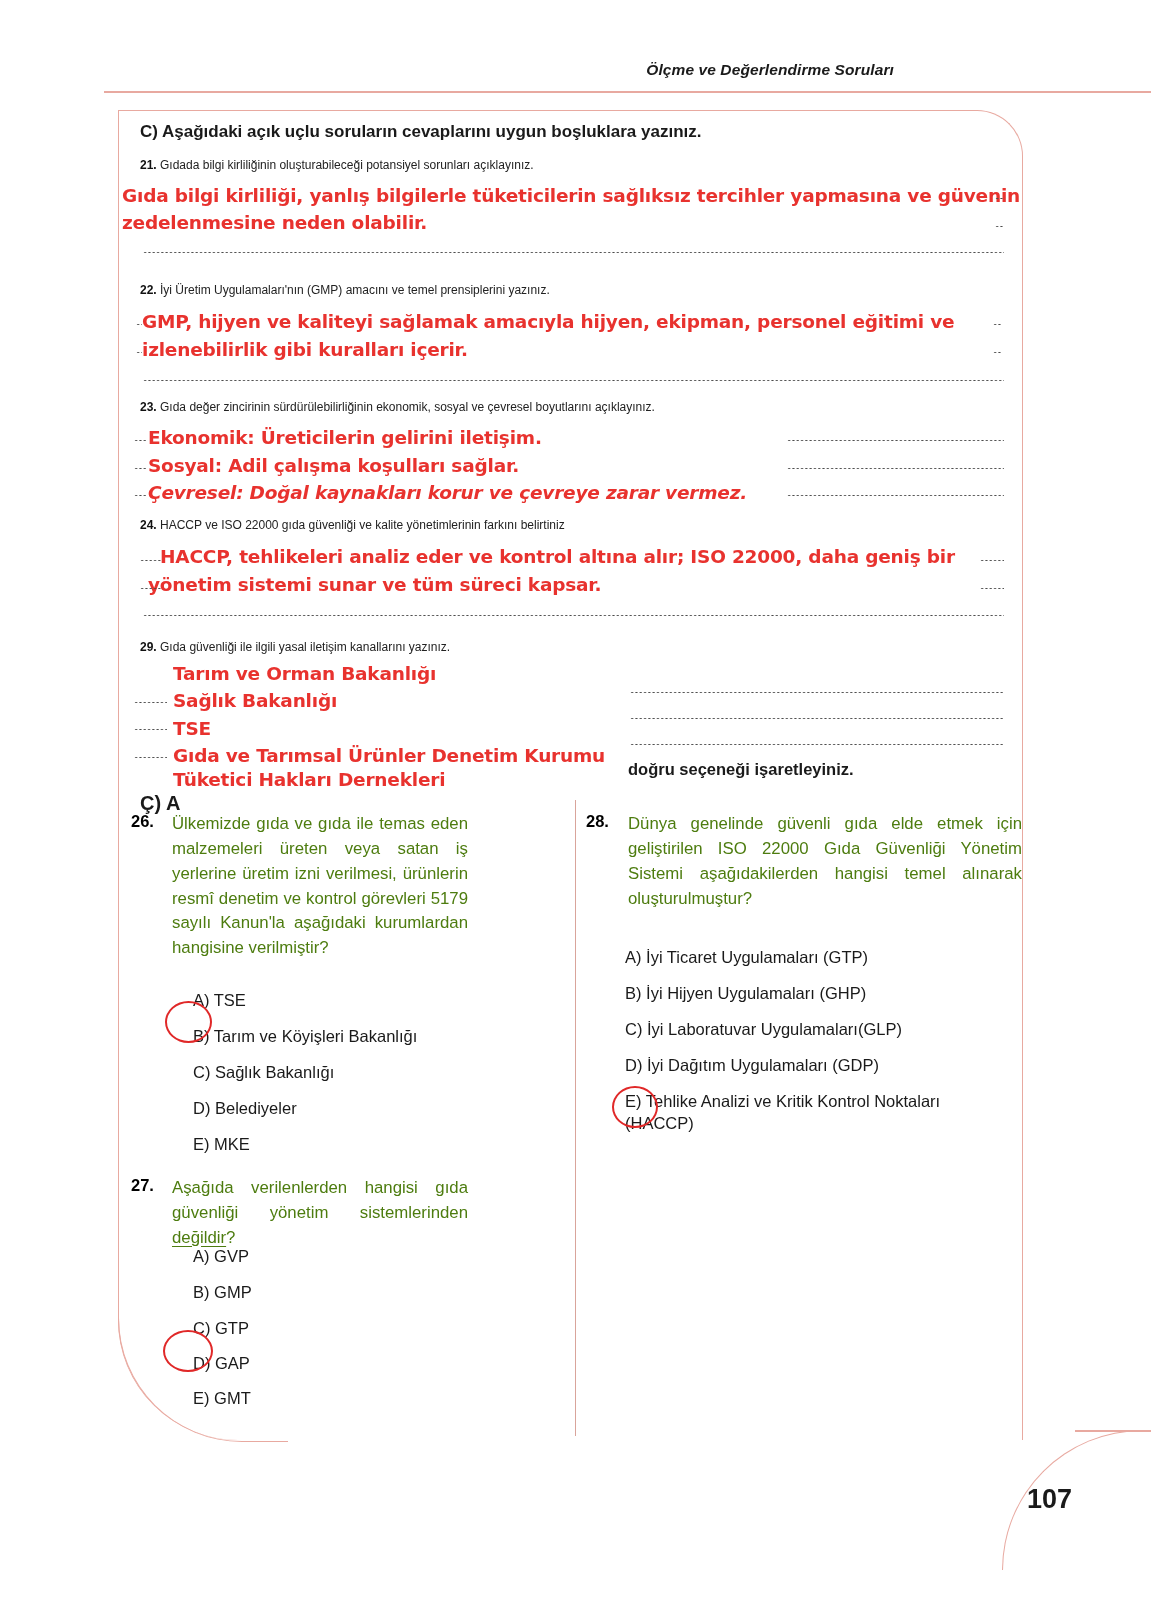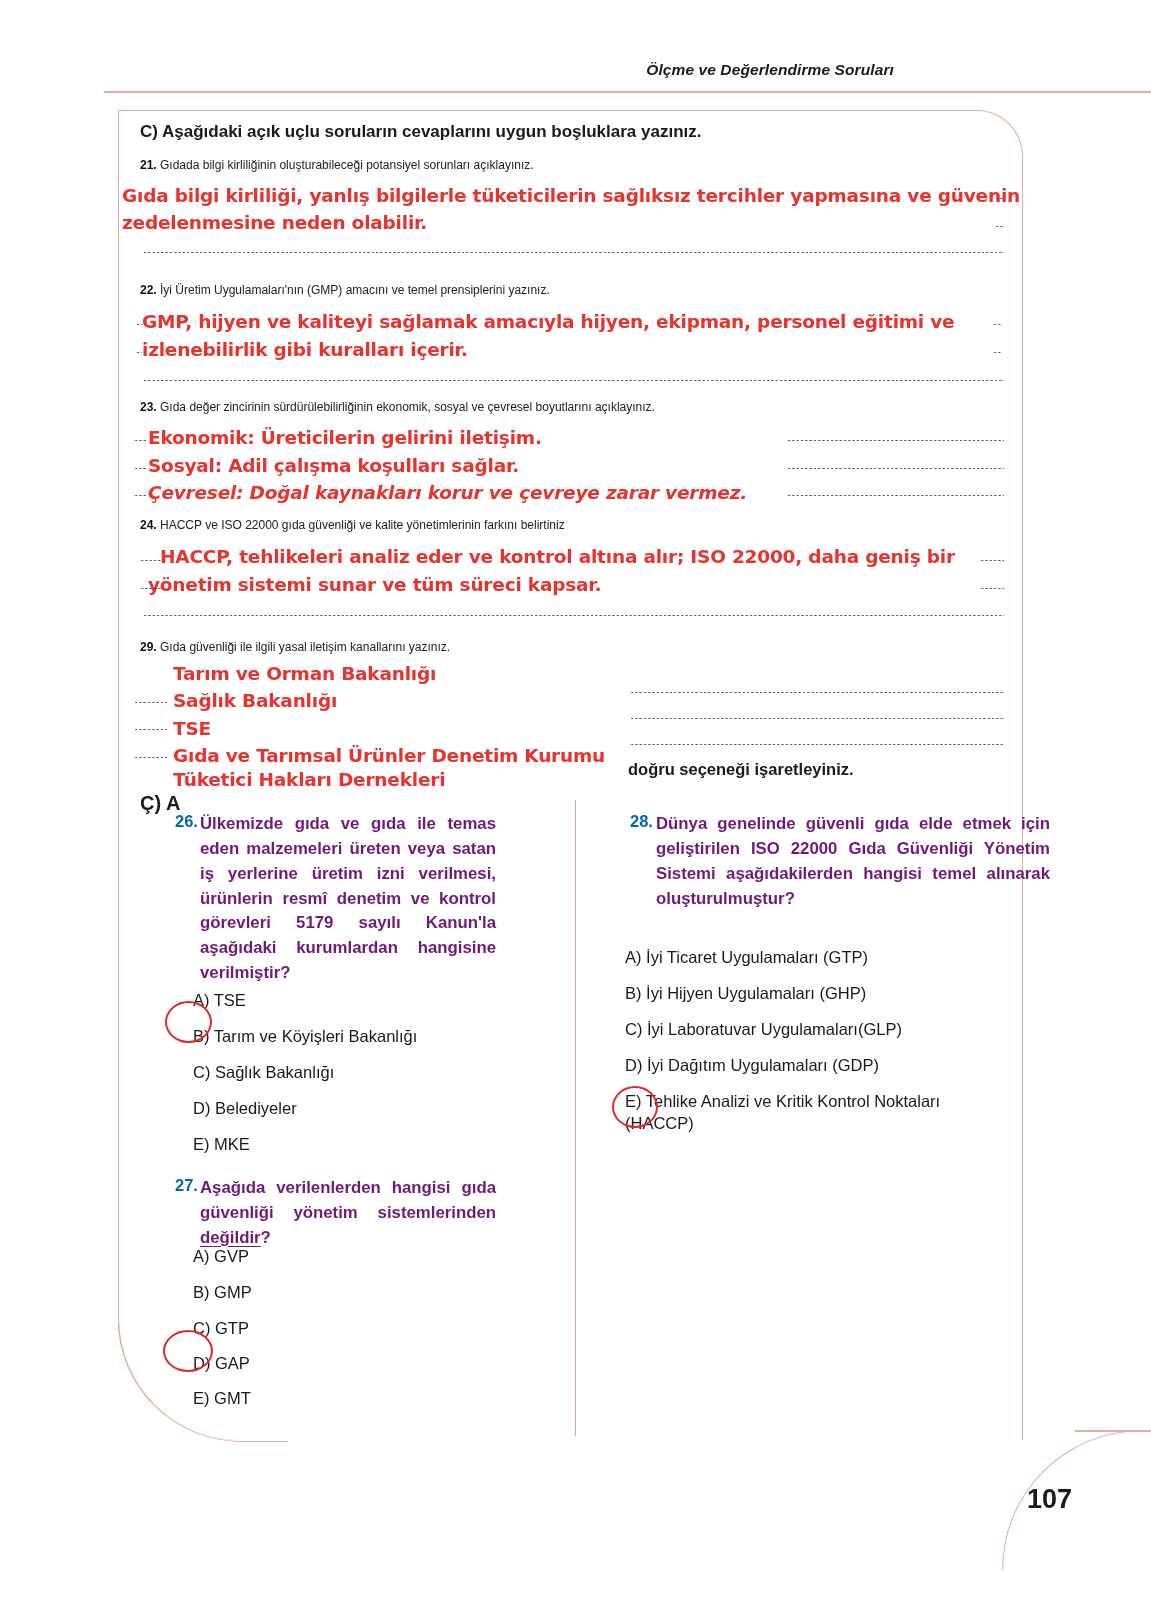--- a/index.html
+++ b/index.html
@@ -134,31 +134,29 @@
     left: 575px;
     top: 800px;
     width: 1.4px;
     height: 636px;
     background: #d9a49b;
   }
   .mc-num {
     position: absolute;
     font-weight: bold;
     font-size: 16.5px;
-    color: #0369a1;
-    margin-left: 44px;
+    color: #000000;
   }
   .mc-stem {
     position: absolute;
-    font-weight: bold;
+    font-weight: normal;
     font-size: 16.8px;
     line-height: 1.48;
-    color: #701a75;
+    color: #4d7c0f;
     text-align: justify;
-    margin-left: 28px;
   }
   .mc-stem u { text-decoration: underline; text-underline-offset: 3px; }
 
   .mc-option {
     position: absolute;
     font-size: 16.5px;
     color: #1a1a1a;
     line-height: 1.35;
     white-space: nowrap;
   }

